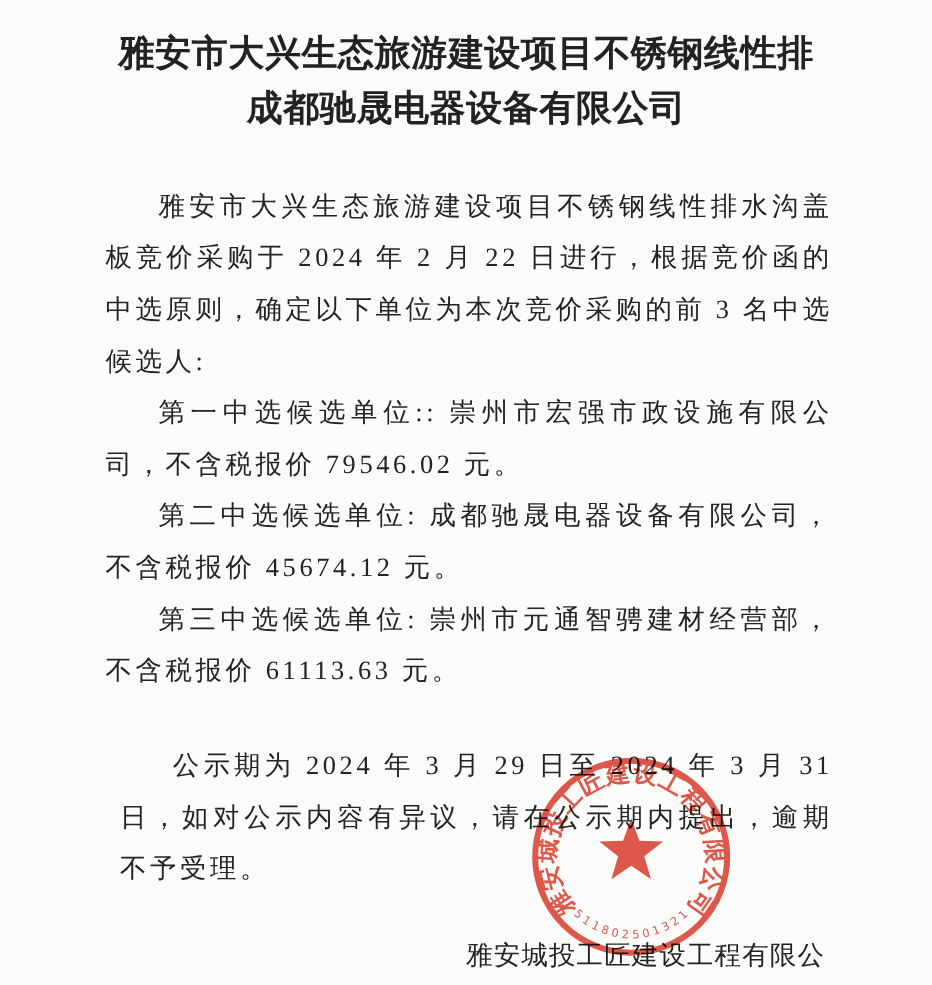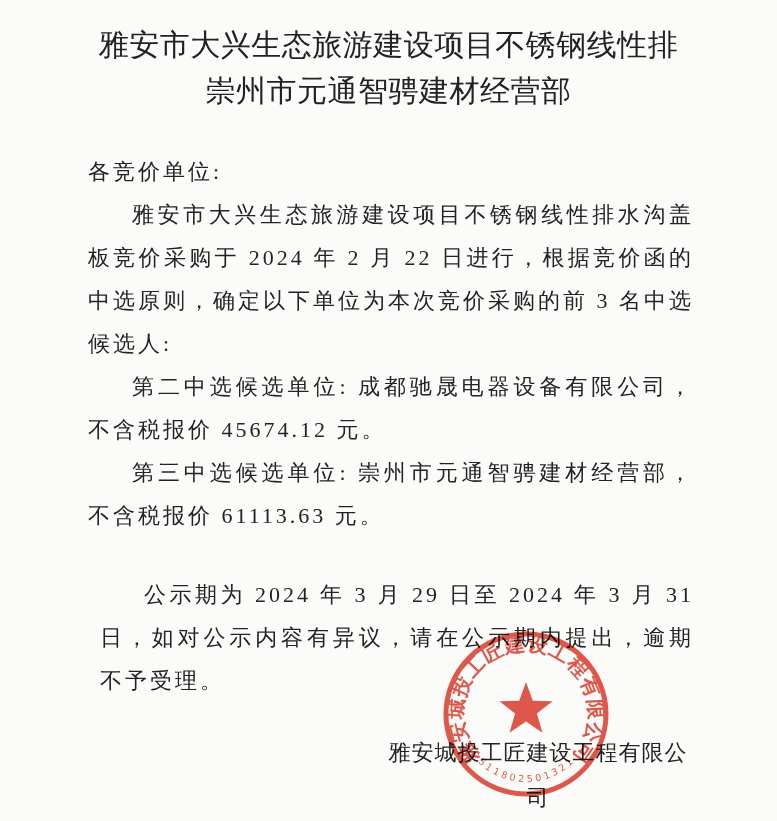--- a/index.html
+++ b/index.html
@@ -10,21 +10,21 @@
     height: 821px;
     margin: 0 auto;
     background: #fbfbf9;
     overflow: hidden;
     font-family: "Liberation Serif", "DejaVu Serif", serif;
     color: #1e1e1e;
   }
   .doc-title {
     padding-top: 22px;
     text-align: center;
-    font-weight: normal;
+    font-weight: bold;
     font-size: 30px;
     line-height: 46px;
     letter-spacing: 0.5px;
     color: #222;
   }
   .content {
     position: absolute;
     left: 88px;
     top: 150px;
     width: 606px;
@@ -71,26 +71,26 @@
     fill: #dd4234;
   }
 </style>
 </head>
 <body>
 
 <div class="page">
 
   <div class="doc-title">
     <div>雅安市大兴生态旅游建设项目不锈钢线性排</div>
-    <div>崇州市元通智骋建材经营部</div>
+    <div>成都驰晟电器设备有限公司</div>
   </div>
 
   <div class="content">
-    <p>各竞价单位:</p>
     <p class="indent">雅安市大兴生态旅游建设项目不锈钢线性排水沟盖板竞价采购于 2024 年 2 月 22 日进行，根据竞价函的中选原则，确定以下单位为本次竞价采购的前 3 名中选候选人:</p>
+    <p class="indent">第一中选候选单位:: 崇州市宏强市政设施有限公司，不含税报价 79546.02 元。</p>
     <p class="indent">第二中选候选单位: 成都驰晟电器设备有限公司，不含税报价 45674.12 元。</p>
     <p class="indent">第三中选候选单位: 崇州市元通智骋建材经营部，不含税报价 61113.63 元。</p>
     <p class="indent gap-before">公示期为 2024 年 3 月 29 日至 2024 年 3 月 31 日，如对公示内容有异议，请在公示期内提出，逾期不予受理。</p>
 
     <div class="signature">
       <div>雅安城投工匠建设工程有限公司</div>
 
     </div>
   </div>
 

